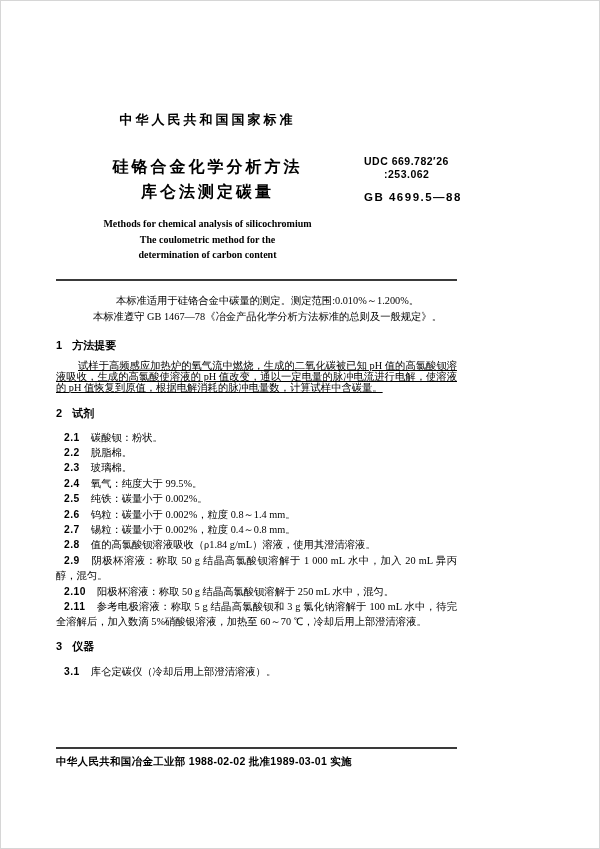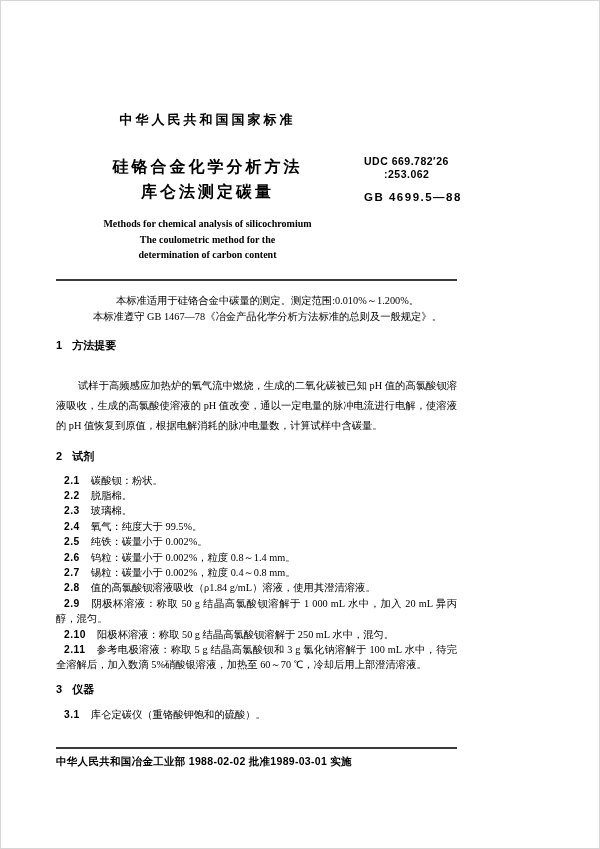--- a/index.html
+++ b/index.html
@@ -57,23 +57,23 @@
   .scope p { text-indent:22px;text-align:center; }
 
   .sec-heading {
     margin-top:13px;
     font-family:"Liberation Sans", sans-serif;
     font-weight:bold; font-size:11px;
   }
   .sec-heading .num { margin-right:10px; }
 
   .sec-paragraph {
-    margin-top:23px;
-    font-size:10.3px; line-height:20px;
-    text-align:justify; text-indent:22px;
+    margin-top:7px;
+    font-size:10.3px; line-height:11px;
+    text-align:justify; text-indent:22px;text-decoration:underline;
   }
 
   .items { margin-top:9px; }
   .items p {
     font-size:10.3px; line-height:15.4px;
     text-indent:8px; text-align:justify;
   }
   .item-num {
     font-family:"Liberation Sans", sans-serif;
     font-weight:bold; letter-spacing:0.5px;
@@ -143,21 +143,21 @@
       <p><span class="item-num">2.8</span><span>值的高氯酸钡溶液吸收（ρ1.84 g/mL）溶液，使用其澄清溶液。</span></p>
       <p><span class="item-num">2.9</span><span>阴极杯溶液：称取 50 g 结晶高氯酸钡溶解于 1 000 mL 水中，加入 20 mL 异丙醇，混匀。</span></p>
       <p><span class="item-num">2.10</span><span>阳极杯溶液：称取 50 g 结晶高氯酸钡溶解于 250 mL 水中，混匀。</span></p>
       <p><span class="item-num">2.11</span><span>参考电极溶液：称取 5 g 结晶高氯酸钡和 3 g 氯化钠溶解于 100 mL 水中，待完全溶解后，加入数滴 5%硝酸银溶液，加热至 60～70 ℃，冷却后用上部澄清溶液。</span></p>
     </div>
 
     <div class="sec-heading sec3-heading">
       <span class="num">3</span><span>仪器</span>
     </div>
     <div class="items sec3-items">
-      <p><span class="item-num">3.1</span><span>库仑定碳仪（重铬酸钾饱和的硫酸）。</span></p>
+      <p><span class="item-num">3.1</span><span>库仑定碳仪（冷却后用上部澄清溶液）。</span></p>
     </div>
 
   </div>
 
   <div class="footer">
     <span class="appr">中华人民共和国冶金工业部 1988-02-02 批准</span>
     <span class="impl">1989-03-01 实施</span>
   </div>
 </div>
 

